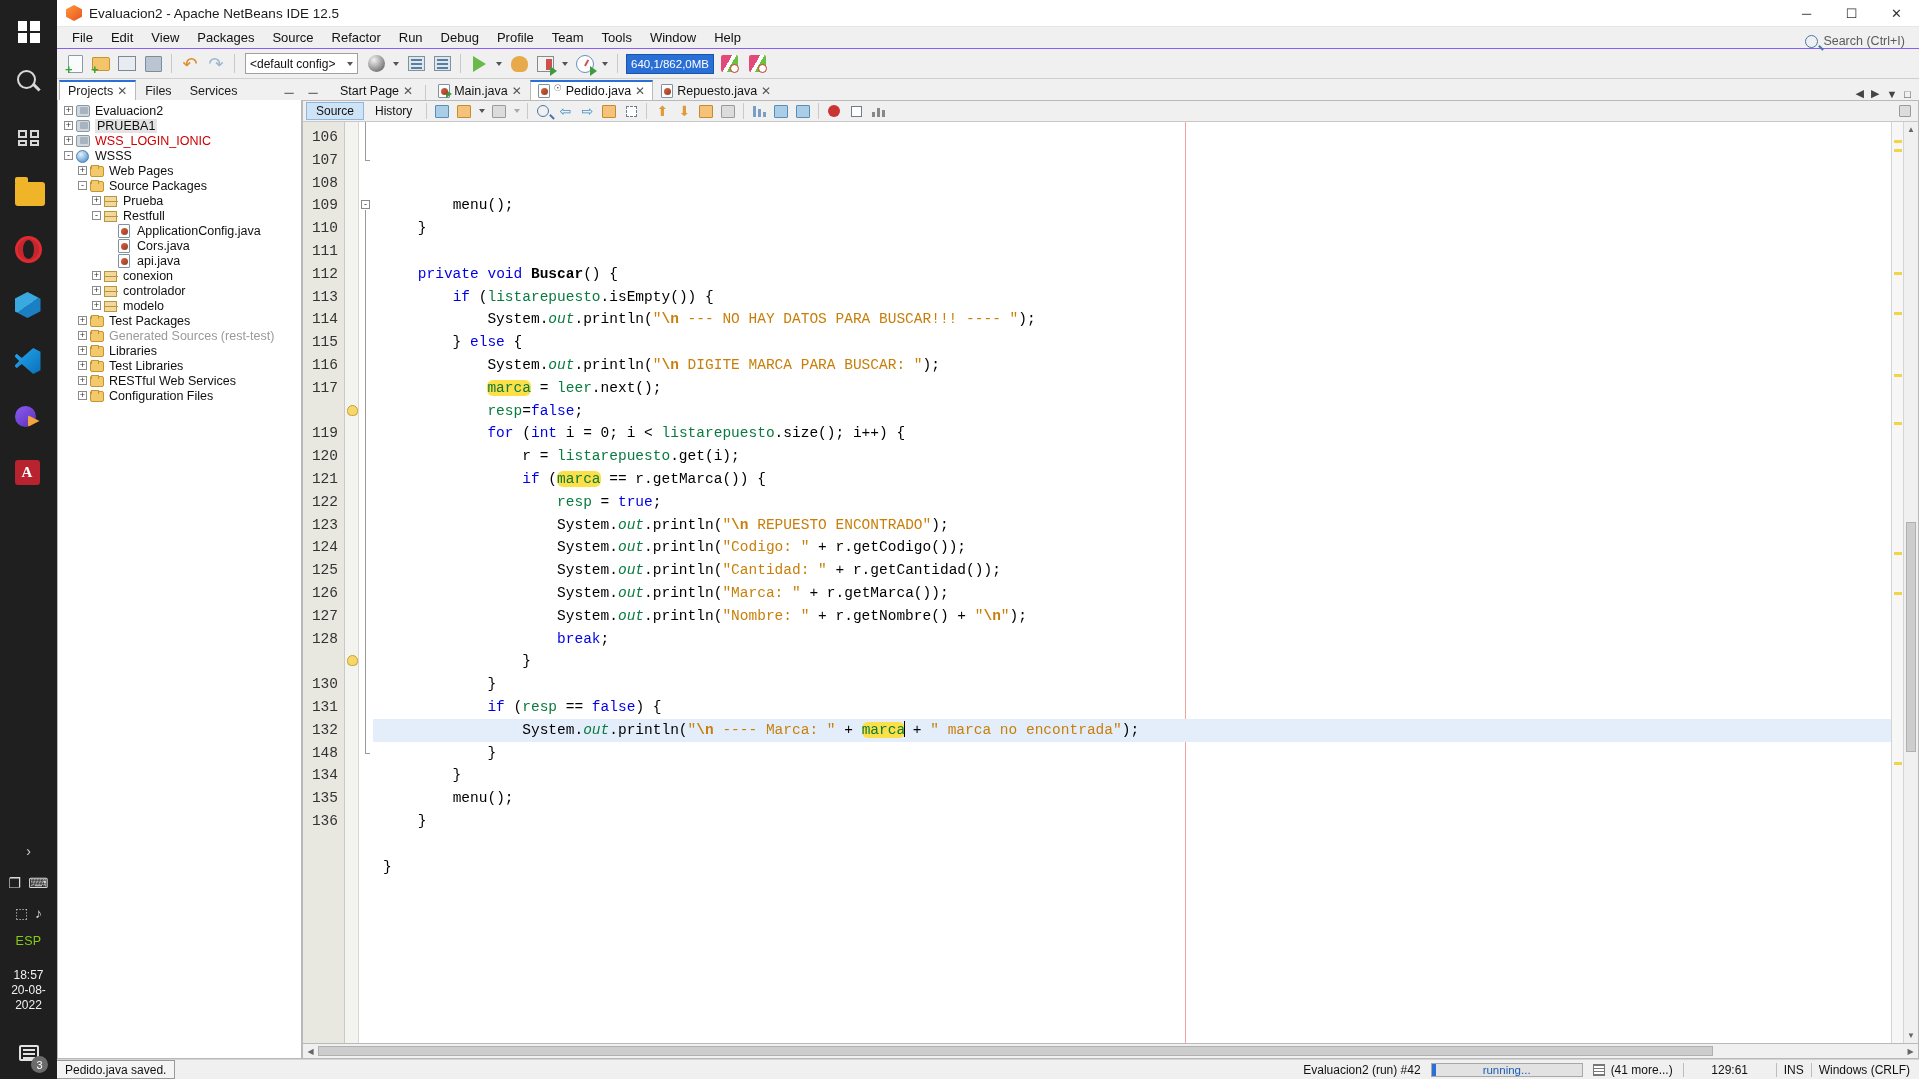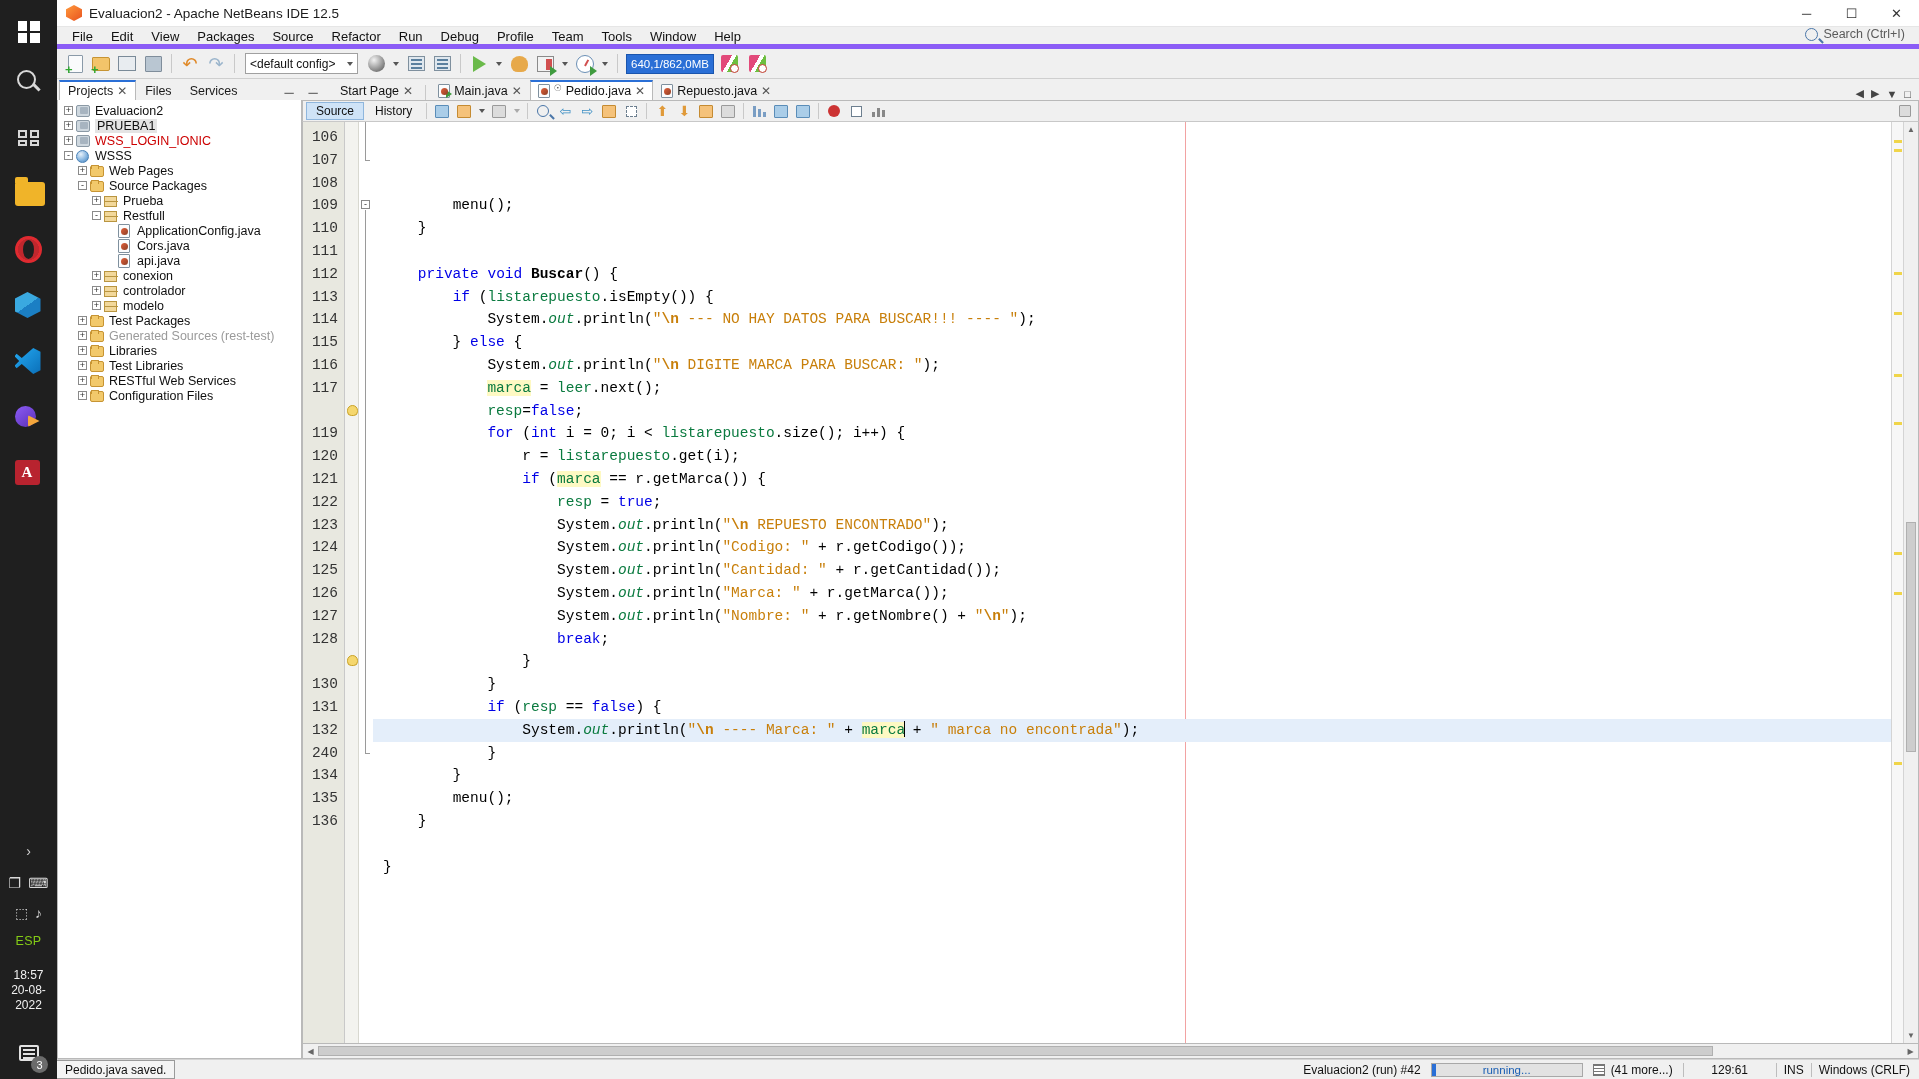--- a/index.html
+++ b/index.html
@@ -93,22 +93,22 @@
   .tb-app-icon { width: 16px; height: 16px; margin: 0 7px 0 9px;
     background: linear-gradient(140deg,#ff9a3c,#e8521f);
     clip-path: polygon(50% 0,100% 26%,100% 74%,50% 100%,0 74%,0 26%); }
   .title-text { font-size: 13.5px; color: #1b1b1b; }
   .win-btns { margin-left: auto; display: flex; height: 27px; }
   .win-btn { width: 45px; height: 27px; display: flex;
     align-items: center; justify-content: center; font-size: 13px; color: #333; }
 
   
   .menubar { height: 22px; flex: 0 0 22px; background: #f0f0f0;
-    display: flex; align-items: flex-start; padding-left: 6px;
-    border-bottom: 5px solid #8b5cf6; }
+    display: flex; align-items: flex-end; padding-left: 6px;
+    border-bottom: 1px solid #8b5cf6; }
   .menu-item { font-size: 13px; color: #111; padding: 0 9px; height: 20px;
     line-height: 20px; cursor: default; }
   .menu-right { margin-left: auto; display: flex; align-items: center;
     padding-right: 14px; gap: 5px; color: #5b5b5b; font-size: 12.5px; }
   .srch-ic { width: 13px; height: 13px; border: 1.8px solid #4a76a8;
     border-radius: 50%; position: relative; }
   .srch-ic:after { content:""; position:absolute; right:-4px; bottom:-4px;
     width: 1.8px; height: 6px; background: #4a76a8; transform: rotate(-45deg); }
 
   
@@ -297,21 +297,21 @@
     padding-top: 4px; font: 14.5px/22.8px "Liberation Mono", monospace;
     color: #000; white-space: pre; }
   .cl { height: 22.8px; padding-left: 10px; position: relative; }
   .cl.current { background: #e4eefa; }
   .kw   { color: #0000e6; }
   .kwb  { color: #000000; font-weight: bold; }
   .id   { color: #0a7a3f; }
   .idi  { color: #0a7a3f; font-style: italic; }
   .str  { color: #c87f0a; }
   .esc  { color: #c87f0a; font-weight: bold; }
-  .hl   { background: #fef9c3; }
+  .hl   { background: #fde047; border-radius: 6px; }
   .caretbar { display: inline-block; width: 1px; height: 16px;
     background: #000; vertical-align: -3px; margin: 0 -1px; }
   .margin-line { position: absolute; top: 0; bottom: 0; left: 812px;
     width: 1px; background: #f2a2a2; }
   
   .errstripe { width: 12px; flex: 0 0 12px; background: #f7f7f7;
     border-left: 1px solid #d4d4d4; position: relative; }
   .es-mark { position: absolute; left: 2px; width: 8px; height: 3px; }
   .vscroll { width: 15px; flex: 0 0 15px; background: #f0f0f0;
     border-left: 1px solid #d4d4d4; position: relative; }
@@ -838,21 +838,21 @@
               <div class="gl">123</div>
               <div class="gl">124</div>
               <div class="gl">125</div>
               <div class="gl">126</div>
               <div class="gl">127</div>
               <div class="gl">128</div>
               <div class="gl"></div>
               <div class="gl">130</div>
               <div class="gl">131</div>
               <div class="gl">132</div>
-              <div class="gl">240</div>
+              <div class="gl">148</div>
               <div class="gl">134</div>
               <div class="gl">135</div>
               <div class="gl">136</div>
             </div>
           <div class="glyph-col" id="glyphcol">
               <div class="bulb" style="top: 282.6px;"></div>
               <div class="bulb" style="top: 533.4px;"></div>
             </div>
           <div class="fold-col" id="foldcol">
               <div class="fold-box" style="top: 78.4px;">-</div>

